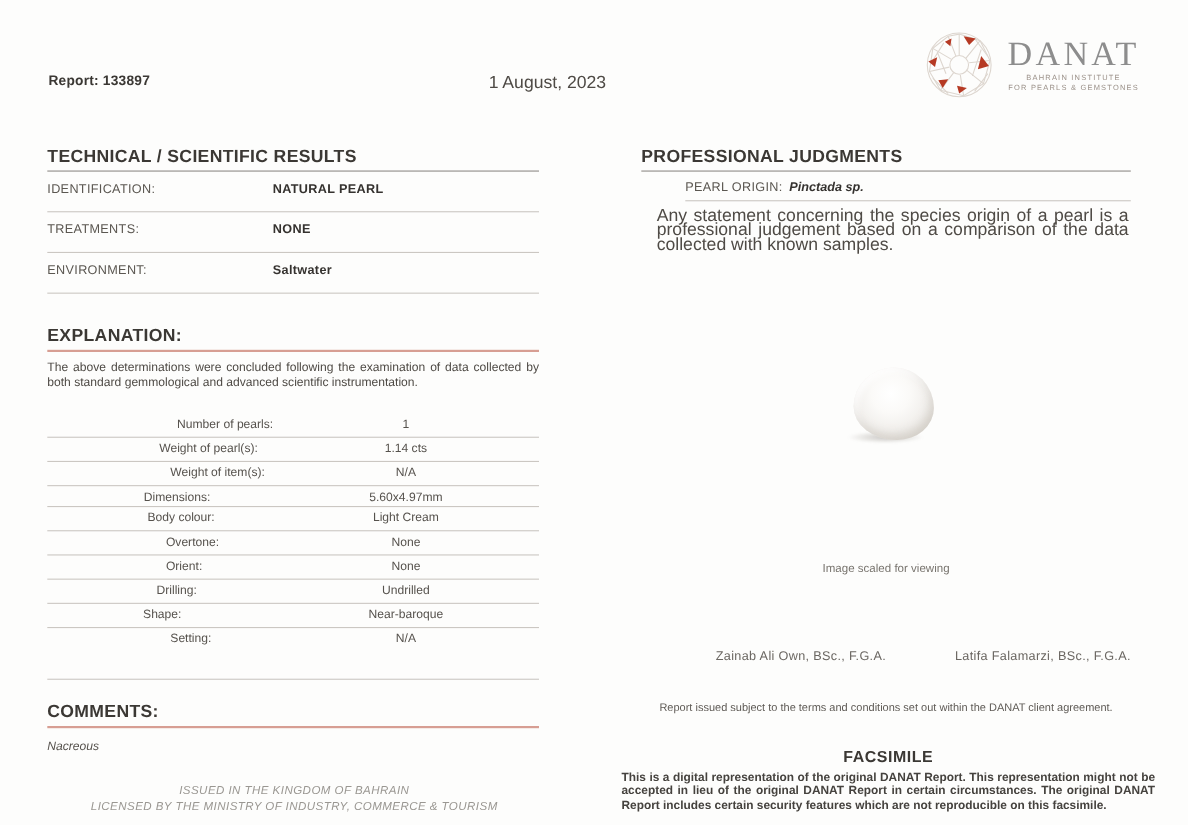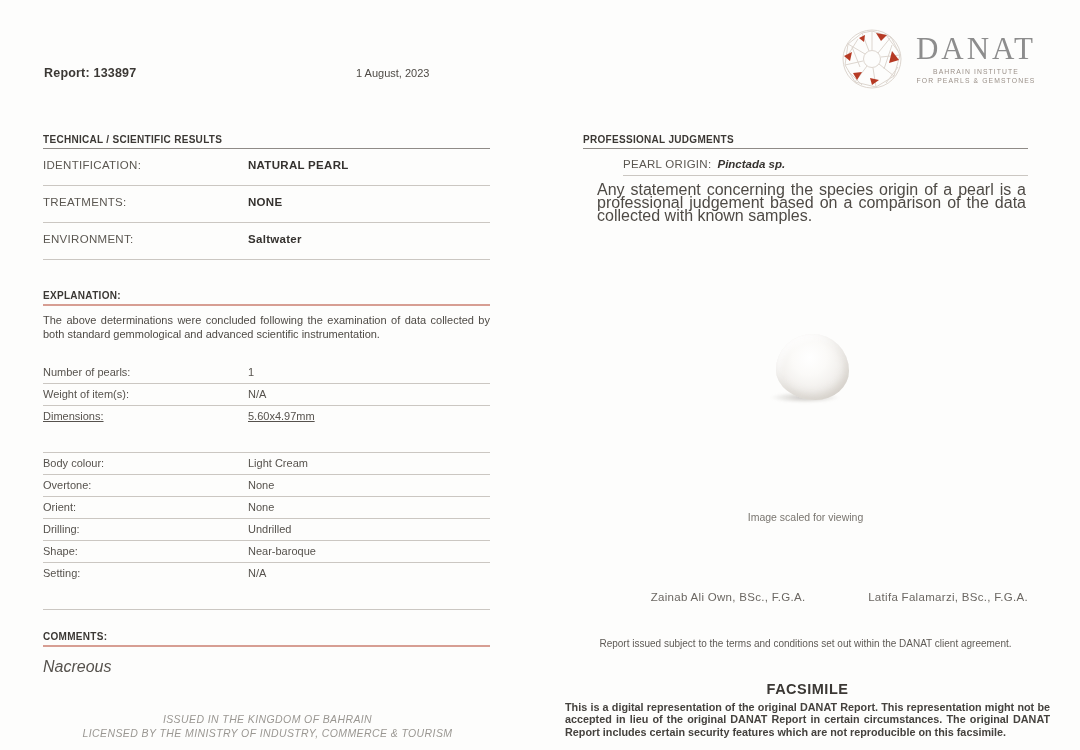--- a/index.html
+++ b/index.html
@@ -9,51 +9,51 @@
     width:1080px; height:750px;
     background:#fdfdfc;
     font-family:"Liberation Sans", sans-serif;
     color:#4e4a45;
     overflow:hidden;
     margin:0 auto;
   }
 
   
   .report-no { position:absolute; left:44px; top:66px; font-size:12.5px; font-weight:bold; color:#3b3834; letter-spacing:.2px; }
-  .report-date { position:absolute; left:356px; top:67px; width:195px; text-align:left; font-size:11px; color:#4e4a45; }
+  .report-date { position:absolute; left:356px; top:67px; width:195px; text-align:right; font-size:16px; color:#4e4a45; }
 
   .logo { position:absolute; right:44px; top:27px; display:flex; align-items:center; gap:12px; }
   .logo-emblem { width:64px; height:64px; }
   .logo-text { display:flex; flex-direction:column; align-items:center; }
   .logo-word { font-family:"Liberation Serif", serif; font-size:31px; line-height:31px; color:#8d8d8d; letter-spacing:3px; }
   .logo-sub { margin-top:4px; font-size:6.8px; line-height:8.5px; letter-spacing:1.1px; color:#9a9088; text-align:center; }
 
   
   .col-left  { position:absolute; left:43px;  top:130px; width:447px; }
   .col-right { position:absolute; left:583px; top:130px; width:445px; }
 
-  .sec-title { font-size:10px; font-weight:bold; color:#3b3834; letter-spacing:.3px; padding:4px 0 3px 0; border-bottom:1px solid #8f8b87; }
+  .sec-title { font-size:16px; font-weight:bold; color:#3b3834; letter-spacing:.3px; padding:4px 0 3px 0; border-bottom:1px solid #8f8b87; }
   .sec-title.salmon { border-bottom:2px solid #d79e93; }
 
   .kv-row { display:flex; padding:10px 0 14px 0; border-bottom:1px solid #cbc7c2; font-size:11.5px; }
   .kv-row .k { width:205px; color:#5b5751; letter-spacing:.3px; }
   .kv-row .v { font-weight:bold; color:#35322f; letter-spacing:.3px; }
 
   .explain-title { margin-top:26px; }
   .body-text { margin-top:8px; font-size:11px; line-height:13.5px; color:#4e4a45; text-align:justify; }
 
   .ptable { margin-top:21px; font-size:11px; color:#56524d; }
-  .p-row { display:flex; align-items:flex-end; padding:4px 0 5px 0; border-bottom:1px solid #cbc7c2; }
+  .p-row { display:flex; align-items:flex-end; padding:4px 0 5px 0; border-bottom:1px solid #cbc7c2;justify-content:center; }
   .p-row .k { width:205px; }
-  .p-row.tall { padding-bottom:30px;text-decoration:underline; }
+  .p-row.tall { padding-bottom:2px; }
   .p-row.noline { border-bottom:none; }
   .p-close { height:26px; border-bottom:1px solid #cbc7c2; }
 
   .comments-title { margin-top:17px; }
-  .comments-body { margin-top:11px; font-size:16px; font-style:italic; color:#56524d; }
+  .comments-body { margin-top:11px; font-size:11px; font-style:italic; color:#56524d; }
 
   
   .origin-row { display:flex; padding:9px 0 5px 0; border-bottom:1px solid #cbc7c2; font-size:11.5px;margin-left:40px; }
   .origin-row .k { color:#5b5751; letter-spacing:.3px; margin-right:6px; }
   .origin-row .v { font-weight:bold; font-style:italic; color:#35322f; }
   .judg-note { margin:7px 2px 0 14px; font-size:16px; line-height:13px; color:#4e4a45; text-align:justify; }
 
   
   .pearl-wrap { position:absolute; left:770px; top:332px; width:84px; height:76px; }
   .pearl {
@@ -136,20 +136,24 @@
 
     <div class="sec-title salmon explain-title">EXPLANATION:</div>
     <div class="body-text">The above determinations were concluded following the examination of data collected by both standard gemmological and advanced scientific instrumentation.</div>
 
     <div class="ptable">
       <div class="p-row">
         <span class="k">Number of pearls:</span>
         <span class="v">1</span>
       </div>
       <div class="p-row">
+        <span class="k">Weight of pearl(s):</span>
+        <span class="v">1.14 cts</span>
+      </div>
+      <div class="p-row">
         <span class="k">Weight of item(s):</span>
         <span class="v">N/A</span>
       </div>
       <div class="p-row tall">
         <span class="k">Dimensions:</span>
         <span class="v">5.60x4.97mm</span>
       </div>
       <div class="p-row">
         <span class="k">Body colour:</span>
         <span class="v">Light Cream</span>

